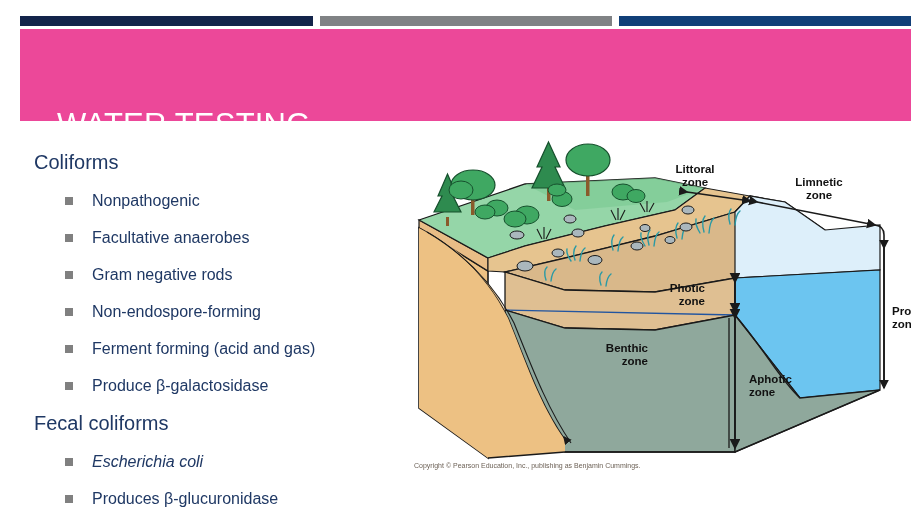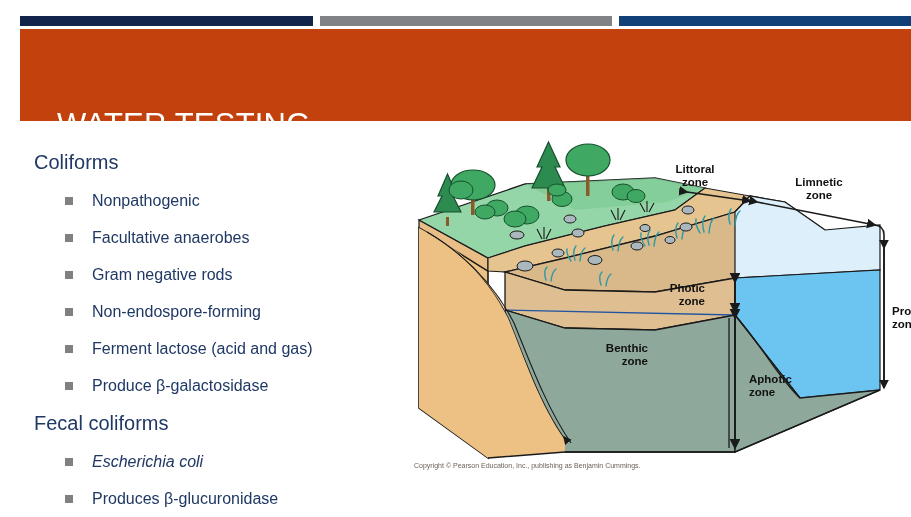--- a/index.html
+++ b/index.html
@@ -25,21 +25,21 @@
   .topbar-gray  { left: 320px; width: 292px; background: #808285; }
   .topbar-blue  { left: 619px; width: 292px; background: #113f78; }
 
   
   .title-banner {
     position: absolute;
     top: 29px;
     left: 20px;
     width: 891px;
     height: 92px;
-    background: #c2410c;
+    background: #ec4899;
   }
   .title-text {
     position: absolute;
     left: 37px;
     top: 78px;
     font-size: 31px;
     font-weight: 400;
     color: #ffffff;
     letter-spacing: 0.2px;
     white-space: nowrap;
@@ -121,21 +121,21 @@
   <div class="lvl2">
     <span class="sq"></span>
     <span>Gram negative rods</span>
   </div>
   <div class="lvl2">
     <span class="sq"></span>
     <span>Non-endospore-forming</span>
   </div>
   <div class="lvl2">
     <span class="sq"></span>
-    <span>Ferment lactose (acid and gas)</span>
+    <span>Ferment forming (acid and gas)</span>
   </div>
   <div class="lvl2">
     <span class="sq"></span>
     <span>Produce β-galactosidase</span>
   </div>
 
   <div class="lvl1">Fecal coliforms</div>
 
   <div class="lvl2">
     <span class="sq"></span>

